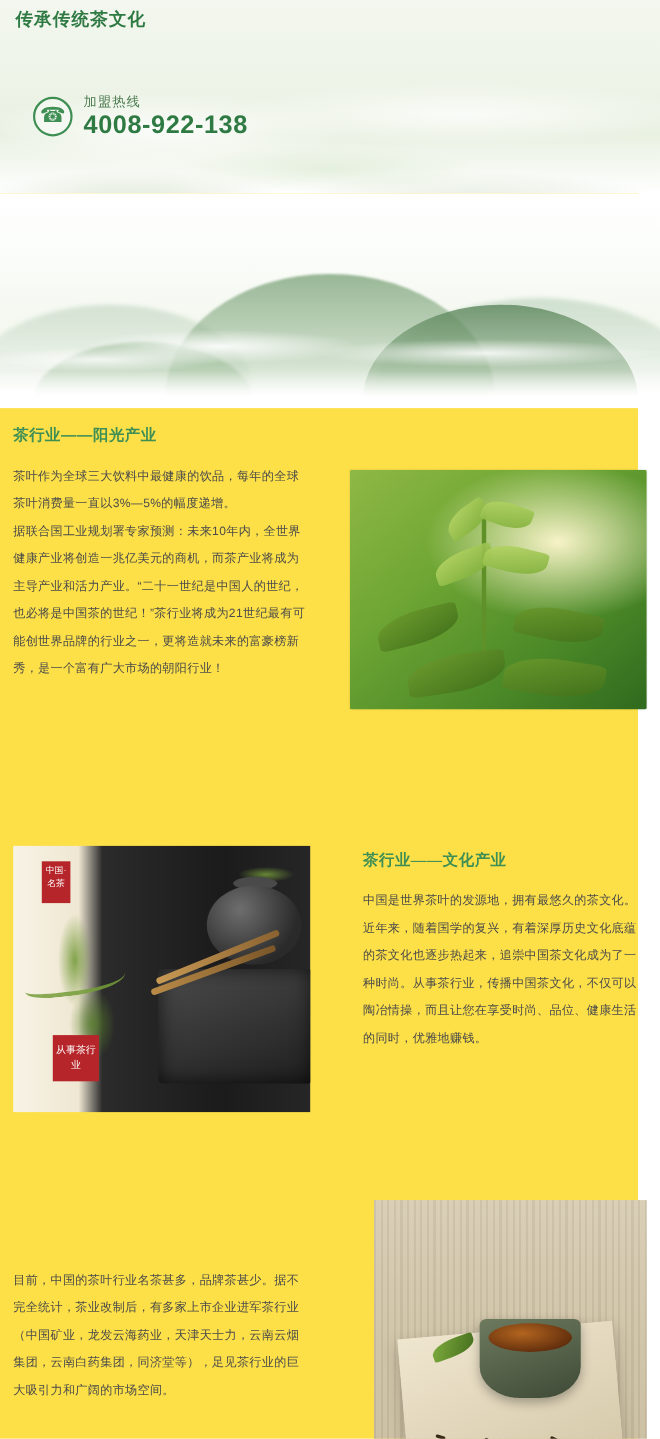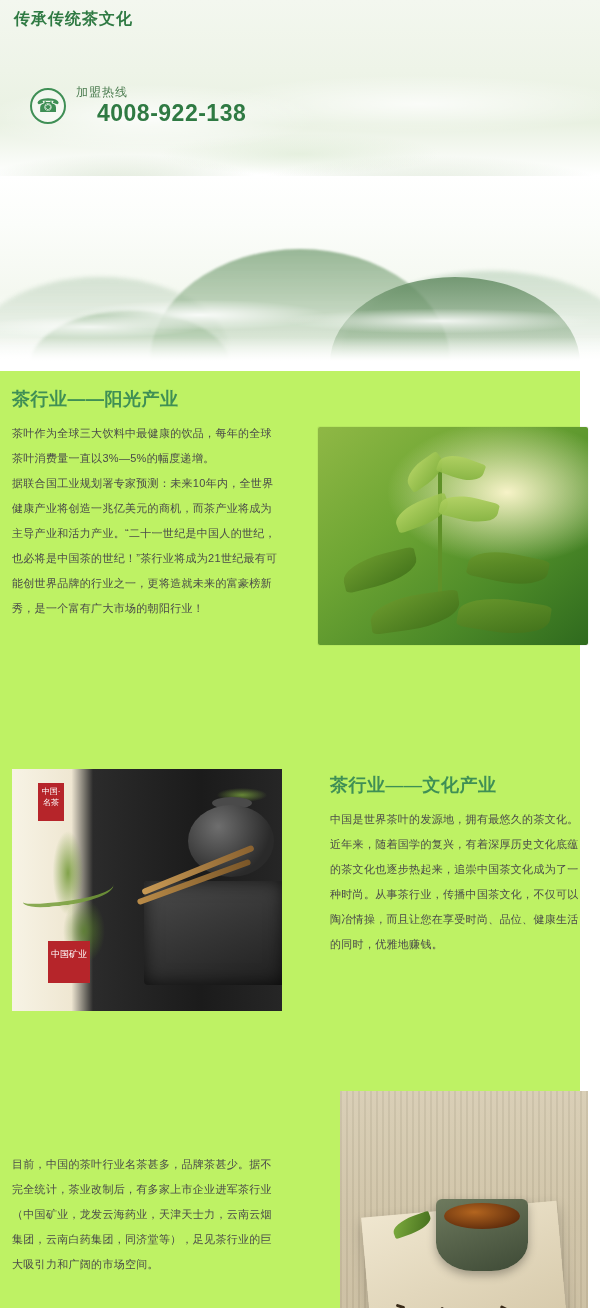--- a/index.html
+++ b/index.html
@@ -7,21 +7,21 @@
     width: 600px;
     height: 1308px;
     font-family: "Liberation Sans", sans-serif;
     background: #ffffff;
     overflow: hidden;
   }
   .page {
     position: relative;
     width: 580px;
     height: 1308px;
-    background: #bef264;
+    background: #fde047;
   }
 
   
   .hero {
     position: relative;
     width: 600px;
     height: 176px;
     background: linear-gradient(180deg, #f3f7ef 0%, #eef4e8 40%, #e9f1e2 70%, #ffffff 100%);
     overflow: hidden;
   }
@@ -86,21 +86,20 @@
     color: #4a7b4f;
     line-height: 16px;
     letter-spacing: 1px;
   }
   .hotline-text .number {
     font-size: 23px;
     font-weight: bold;
     color: #2f7a43;
     line-height: 27px;
     letter-spacing: 0.5px;
-    margin-left: 21px;
   }
 
   
   .banner {
     position: relative;
     width: 600px;
     height: 195px;
     background: linear-gradient(180deg, #ffffff 0%, #fbfdfa 25%, #f4f8f0 60%, #ffffff 100%);
     overflow: hidden;
   }
@@ -173,21 +172,21 @@
     letter-spacing: 2px;
     line-height: 26px;
   }
 
   
   .section {
     position: relative;
     width: 600px;
   }
   .sec-title {
-    font-size: 18px;
+    font-size: 14px;
     color: #3f8f55;
     font-weight: bold;
     letter-spacing: 0.5px;
   }
   .body-text {
     font-size: 11px;
     color: #4a4a4a;
     line-height: 25px;
     letter-spacing: 0.3px;
   }
@@ -453,21 +452,21 @@
   </div>
 
   <div class="spacer" style="height:72px"></div>
 
   <div class="section sec2">
     <div class="photo">
       <div class="calligraphy">
         <div class="red-seal" style="left:16px; top:0px;text-align:center;">中国·名茶</div>
         <div class="green-brush"></div>
         <div class="green-swash"></div>
-        <div class="seal-sq" style="left:26px; top:158px;">中国矿业</div>
+        <div class="seal-sq" style="left:26px; top:158px;">从事茶行业</div>
       </div>
       <div class="bamboo"></div>
       <div class="teapot-lid"></div>
       <div class="teapot"></div>
       <div class="tray"></div>
       <div class="chopsticks"></div>
       <div class="chopsticks2"></div>
     </div>
 
     <div class="sec-title sec-title-pos">茶行业——文化产业</div>

